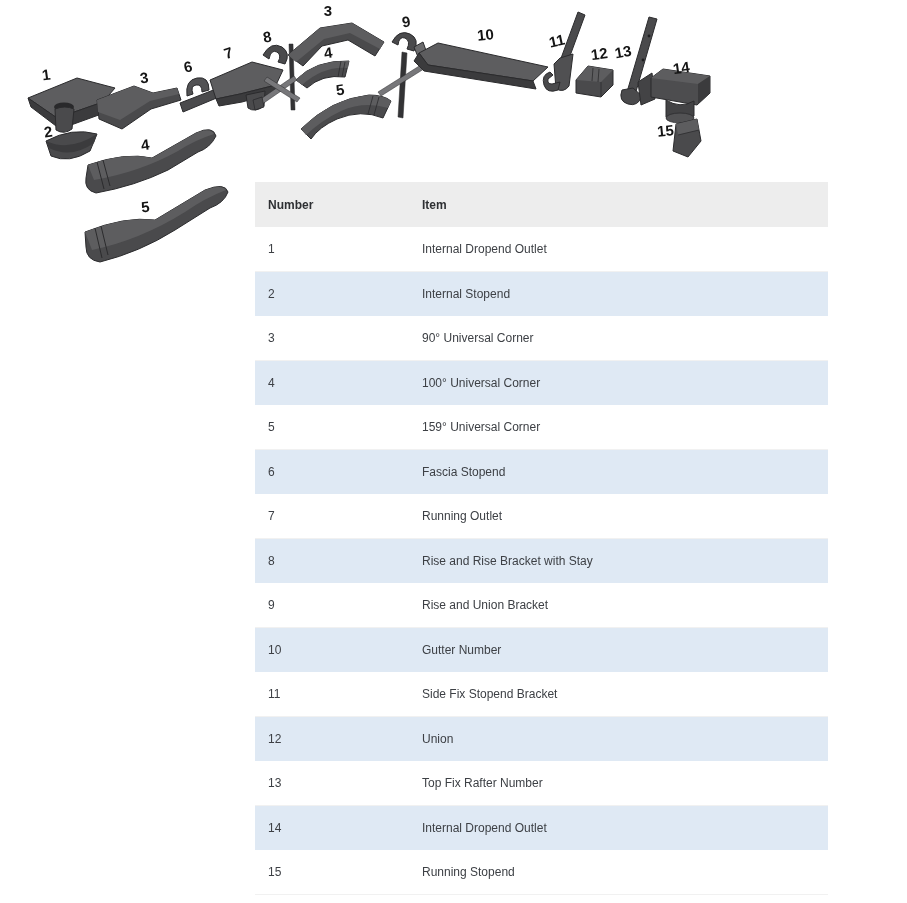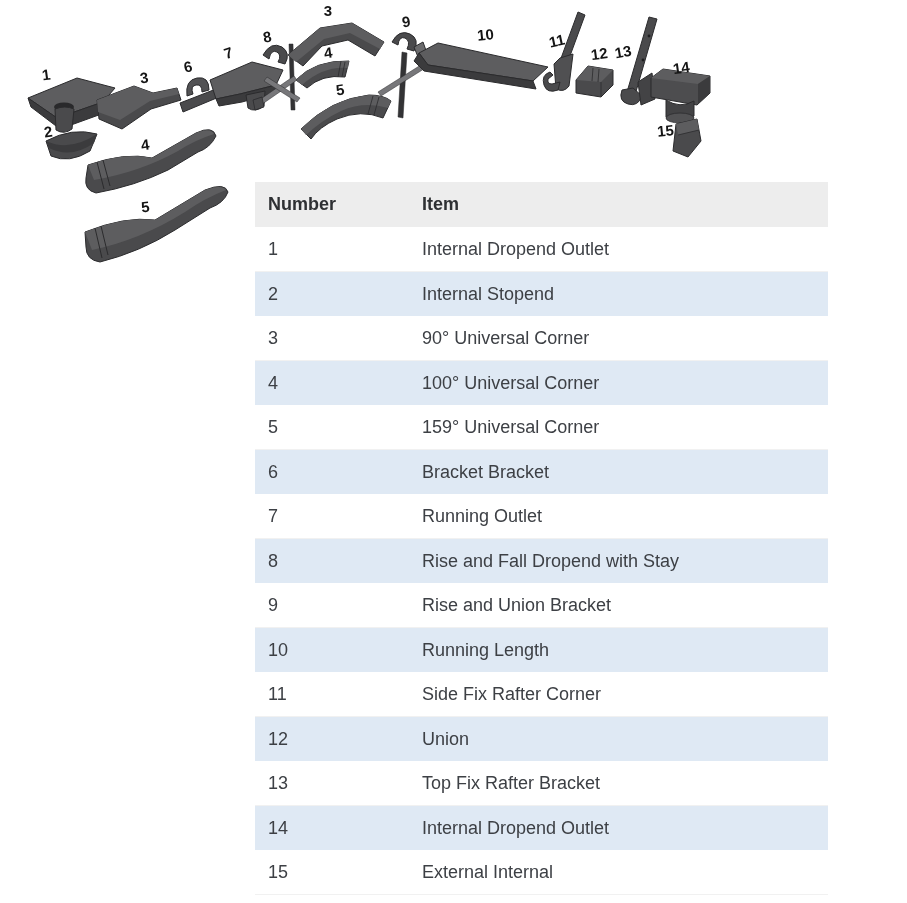--- a/index.html
+++ b/index.html
@@ -19,21 +19,21 @@
     font-family:"Liberation Sans",sans-serif;overflow:hidden;
   }
   .diagram{position:absolute;top:0;left:0;}
   .diagram text{
     font-family:"Liberation Sans",sans-serif;
     font-weight:bold;font-size:15px;fill:#151515;
   }
   table.parts{
     position:absolute;left:255px;top:182px;width:573px;
     border-collapse:collapse;table-layout:fixed;
-    font-size:18px;color:var(--text);
+    font-size:12px;color:var(--text);
   }
   table.parts col.c1{width:154px;}
   table.parts th{
     background:var(--header-bg);height:45px;text-align:left;
     font-weight:700;color:var(--header-text);padding:0 0 0 13px;
   }
   table.parts td{
     height:44.5px;padding:0 0 0 13px;vertical-align:middle;
   }
   table.parts tbody tr:nth-child(even){background:var(--stripe-bg);}
@@ -202,52 +202,52 @@
     <tr>
         <td>4</td>
         <td>100° Universal Corner</td>
       </tr>
     <tr>
         <td>5</td>
         <td>159° Universal Corner</td>
       </tr>
     <tr>
         <td>6</td>
-        <td>Bracket Bracket</td>
+        <td>Fascia Stopend</td>
       </tr>
     <tr>
         <td>7</td>
         <td>Running Outlet</td>
       </tr>
     <tr>
         <td>8</td>
-        <td>Rise and Fall Dropend with Stay</td>
+        <td>Rise and Rise Bracket with Stay</td>
       </tr>
     <tr>
         <td>9</td>
         <td>Rise and Union Bracket</td>
       </tr>
     <tr>
         <td>10</td>
-        <td>Running Length</td>
+        <td>Gutter Number</td>
       </tr>
     <tr>
         <td>11</td>
-        <td>Side Fix Rafter Corner</td>
+        <td>Side Fix Stopend Bracket</td>
       </tr>
     <tr>
         <td>12</td>
         <td>Union</td>
       </tr>
     <tr>
         <td>13</td>
-        <td>Top Fix Rafter Bracket</td>
+        <td>Top Fix Rafter Number</td>
       </tr>
     <tr>
         <td>14</td>
         <td>Internal Dropend Outlet</td>
       </tr>
     <tr>
         <td>15</td>
-        <td>External Internal</td>
+        <td>Running Stopend</td>
       </tr>
   </tbody>
 </table>
 
 </body></html>

